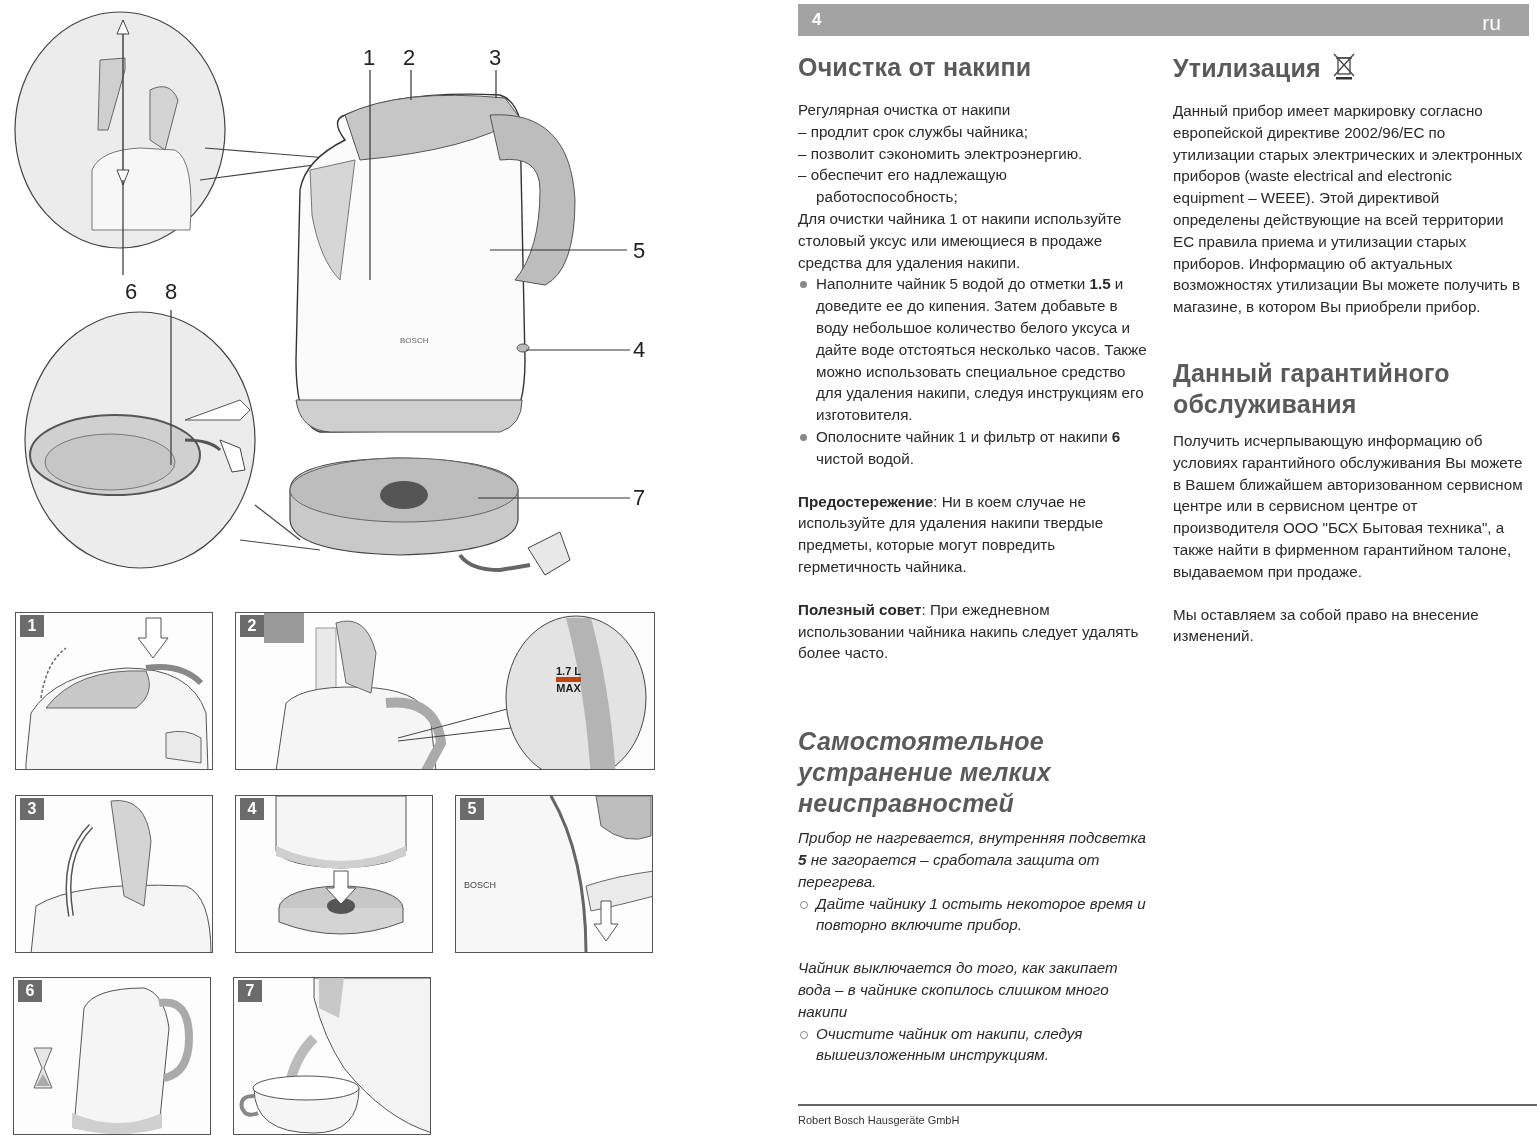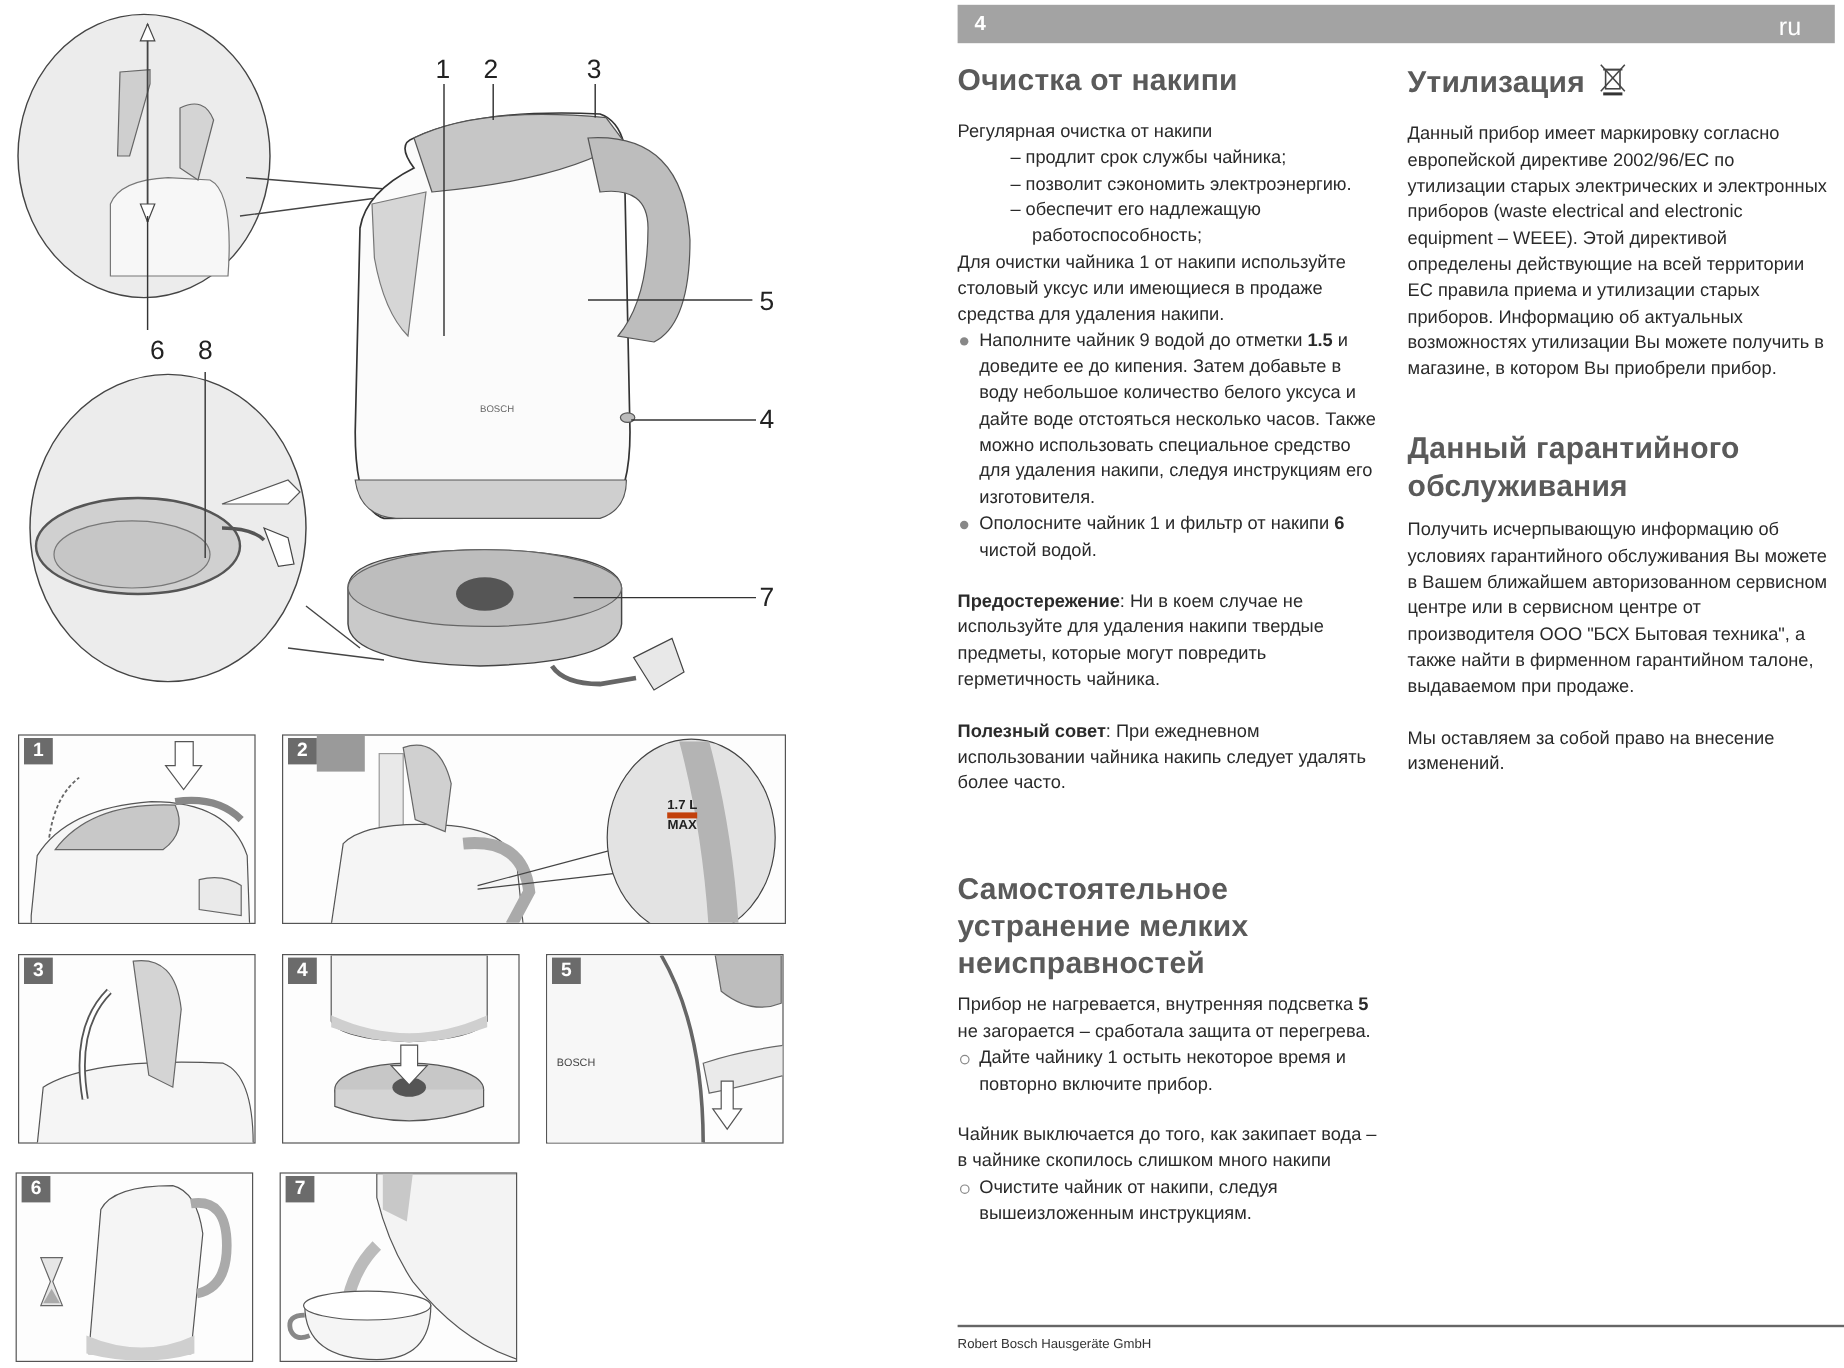--- a/index.html
+++ b/index.html
@@ -22,21 +22,21 @@
   .page-header .lang { position: absolute; right: 28px; top: 7px; font-size: 21px; font-weight: normal; }
 
   .col { position: absolute; width: 350px; }
   .col-left { left: 8px; top: 52px; }
   .col-right { left: 383px; top: 52px; }
 
   h2 { font-size: 25px; color: #5a5a5a; font-weight: bold; line-height: 31px; margin-bottom: 14px; letter-spacing: 0.2px; }
   .h-first { margin-bottom: 16px; }
   p, li { font-size: 15.2px; line-height: 21.8px; color: #2a2a2a; }
   ul.dash { list-style: none; }
-  ul.dash li { padding-left: 18px; text-indent: -18px; margin-left: 44px; }
+  ul.dash li { padding-left: 18px; text-indent: -18px; }
   ul.bullets { list-style: none; }
   ul.bullets li { position: relative; padding-left: 18px; }
   ul.bullets li::before { content: ""; position: absolute; left: 2px; top: 8px; width: 7px; height: 7px; border-radius: 50%; background: #888; }
   ul.bullets.hollow li::before { background: transparent; border: 1px solid #888; width: 6px; height: 6px; }
   .gap { height: 21px; }
   b { font-weight: bold; text-align: center; }
 
   .footer-rule { position: absolute; left: 8px; top: 1104px; width: 740px; height: 1.5px; background: #666; }
   .footer-text { position: absolute; left: 8px; top: 1114px; font-size: 11px; color: #333; }
 </style>
@@ -198,30 +198,30 @@
     <section>
       <h2 class="h-first">Очистка от накипи</h2>
       <p>Регулярная очистка от накипи</p>
       <ul class="dash">
         <li>– продлит срок службы чайника;</li>
         <li>– позволит сэкономить электроэнергию.</li>
         <li>– обеспечит его надлежащую работоспособность;</li>
       </ul>
       <p>Для очистки чайника 1 от накипи используйте столовый уксус или имеющиеся в продаже средства для удаления накипи.</p>
       <ul class="bullets">
-        <li><span>Наполните чайник 9 водой до отметки </span><b>1.5</b><span> и доведите ее до кипения. Затем добавьте в воду небольшое количество белого уксуса и дайте воде отстояться несколько часов. Также можно использовать специальное средство для удаления накипи, следуя инструкциям его изготовителя.</span></li>
+        <li><span>Наполните чайник 5 водой до отметки </span><b>1.5</b><span> и доведите ее до кипения. Затем добавьте в воду небольшое количество белого уксуса и дайте воде отстояться несколько часов. Также можно использовать специальное средство для удаления накипи, следуя инструкциям его изготовителя.</span></li>
         <li><span>Ополосните чайник 1 и фильтр от накипи </span><b>6</b><span> чистой водой.</span></li>
       </ul>
       <div class="gap"></div>
       <p><b>Предостережение</b><span>: Ни в коем случае не используйте для удаления накипи твердые предметы, которые могут повредить герметичность чайника.</span></p>
       <div class="gap"></div>
       <p><b>Полезный совет</b><span>: При ежедневном использовании чайника накипь следует удалять более часто.</span></p>
     </section>
 
-    <section style="margin-top:62px;">
+    <section style="margin-top:62px;font-style:italic;">
       <h2 style="width:290px;margin-bottom:8px;">Самостоятельное устранение мелких неисправностей</h2>
       <p><span>Прибор не нагревается, внутренняя подсветка </span><b>5</b><span> не загорается – сработала защита от перегрева.</span></p>
       <ul class="bullets hollow">
           <li>Дайте чайнику 1 остыть некоторое время и повторно включите прибор.</li>
         </ul>
       <div class="gap"></div>
       <p>Чайник выключается до того, как закипает вода – в чайнике скопилось слишком много накипи</p>
       <ul class="bullets hollow">
           <li>Очистите чайник от накипи, следуя вышеизложенным инструкциям.</li>
         </ul>

